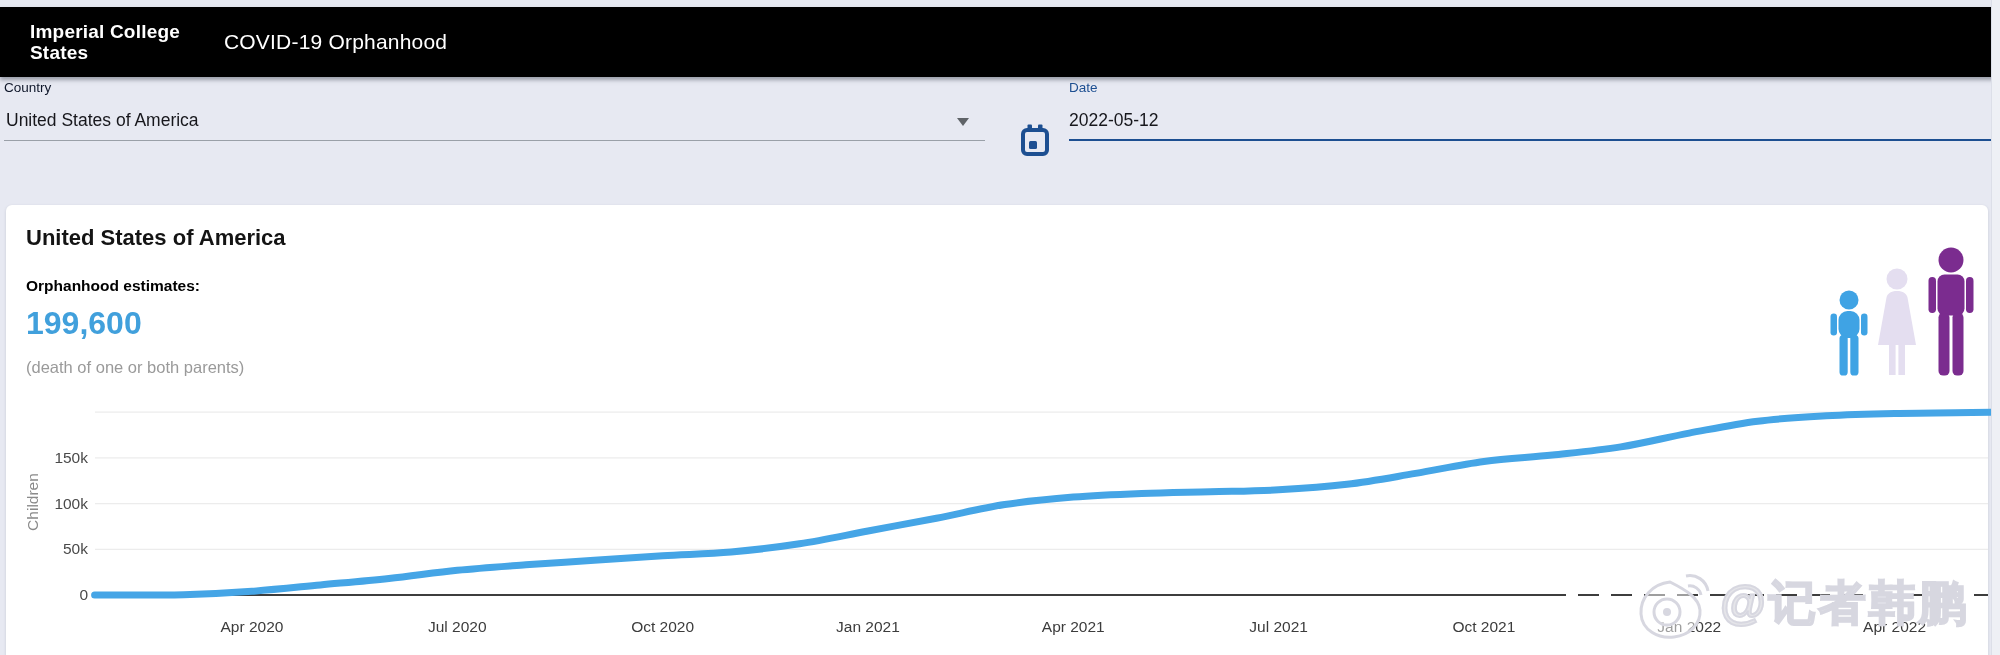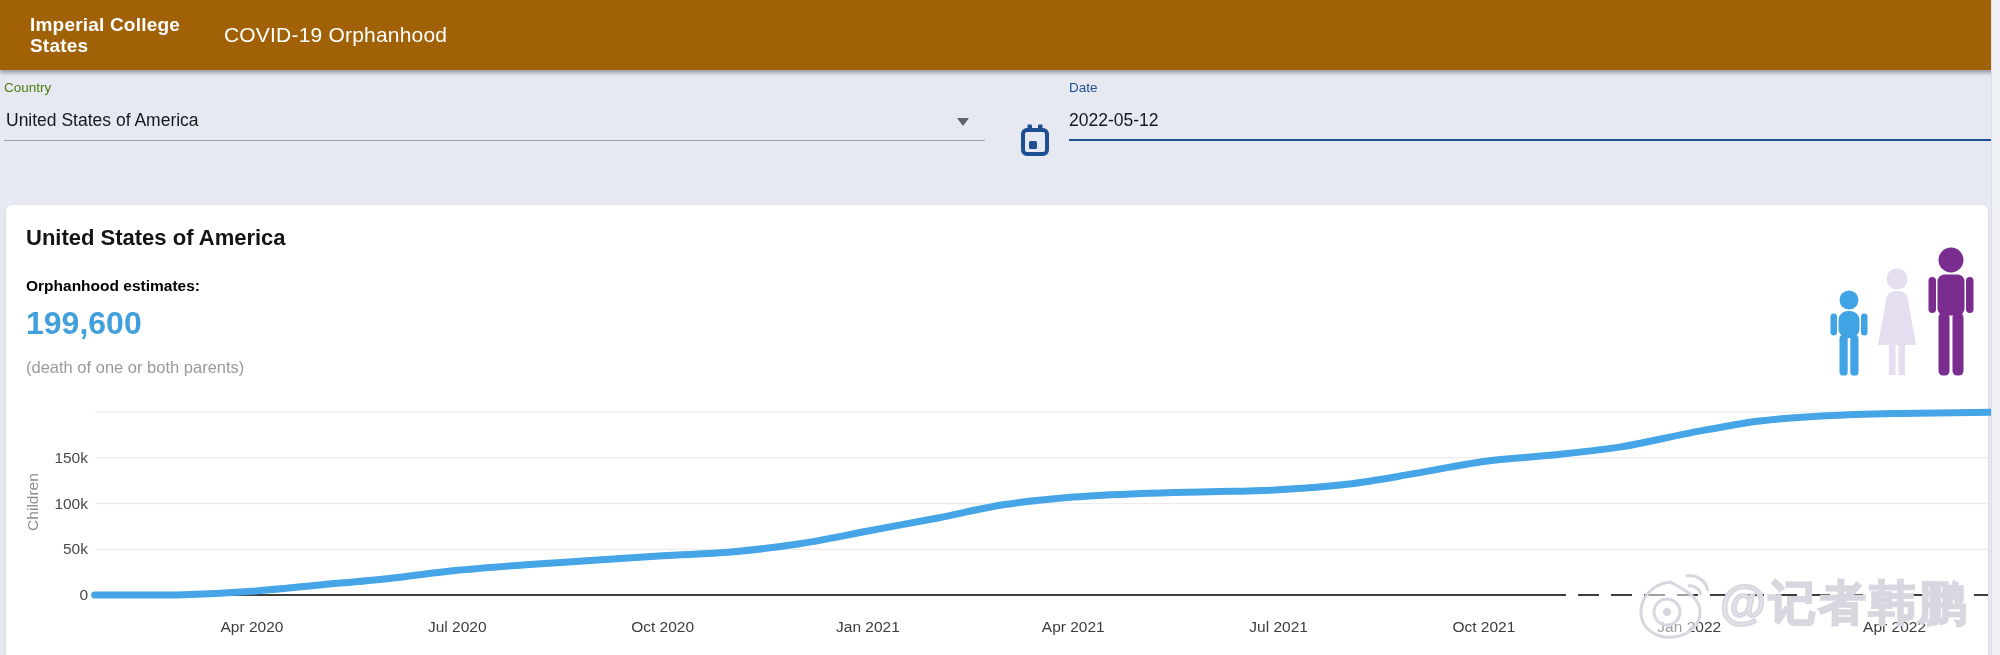--- a/index.html
+++ b/index.html
@@ -1,26 +1,26 @@
 <!DOCTYPE html>
 <html><head>
 <meta charset="utf-8">
 <style>
   html,body{margin:0;padding:0;width:2000px;height:655px;overflow:hidden;
     background:#e7e9f2;font-family:"Liberation Sans","DejaVu Sans",sans-serif;position:relative;}
 
   
-  .navbar{position:absolute;left:0;top:0;width:2000px;height:70px;background:#a16207;
+  .navbar{position:absolute;left:0;top:7px;width:2000px;height:70px;background:#000000;
     box-shadow:0 3px 4px rgba(90,95,110,.55);display:flex;align-items:center;z-index:20;}
   .logo{margin-left:30px;color:#fff;font-weight:bold;font-size:19px;line-height:21px;letter-spacing:.2px;}
   .app-title{margin-left:44px;color:#fff;font-weight:normal;font-size:21px;letter-spacing:.2px;}
 
   
   .field{position:absolute;z-index:15;}
-  .field .flabel{display:block;font-size:13.5px;color:#4d7c0f;margin-bottom:15px;}
+  .field .flabel{display:block;font-size:13.5px;color:#0f172a;margin-bottom:15px;}
   .field .fvalue{font-size:17.5px;color:#17171c;}
   #country-field{left:4px;top:80px;width:981px;border-bottom:1px solid #9aa0a8;padding-bottom:9px;}
   #country-field .fvalue{padding-left:2px;}
   .dd-arrow{position:absolute;right:16px;bottom:14px;width:0;height:0;
     border-left:6.5px solid transparent;border-right:6.5px solid transparent;border-top:8px solid #5f6368;}
   #date-field{left:1058px;top:80px;width:934px;border-bottom:2px solid #1d4f91;padding-bottom:8px;margin-left:11px;}
   #date-field .flabel{color:#1d4f91;}
   #calendar-icon{position:absolute;left:1020px;top:124px;z-index:15;}
 
   

